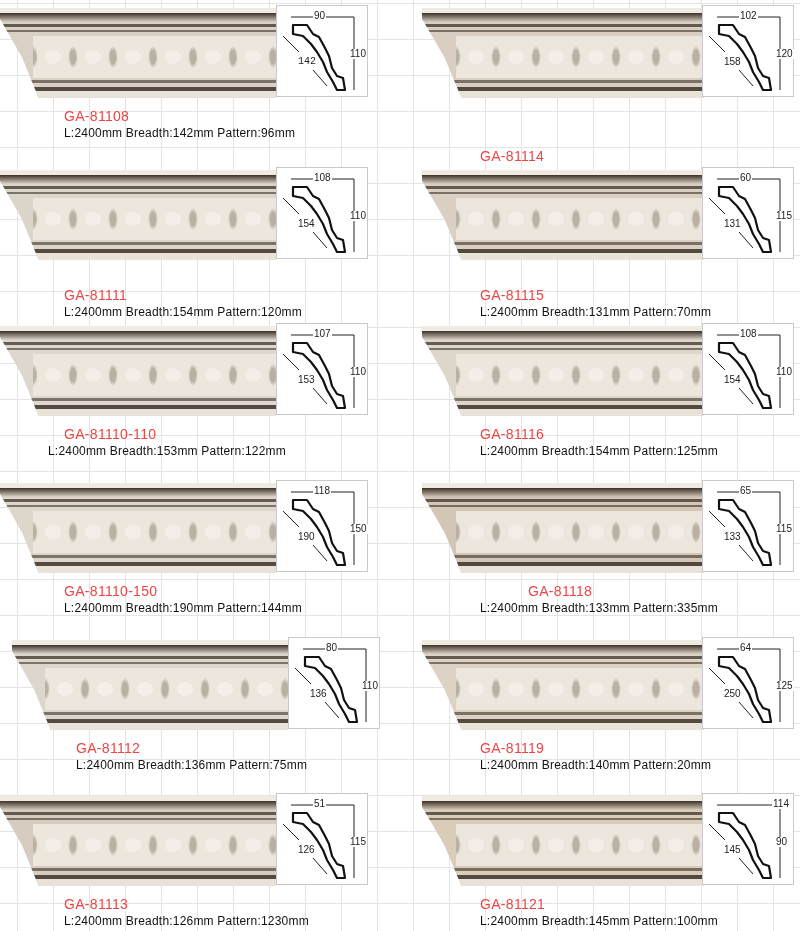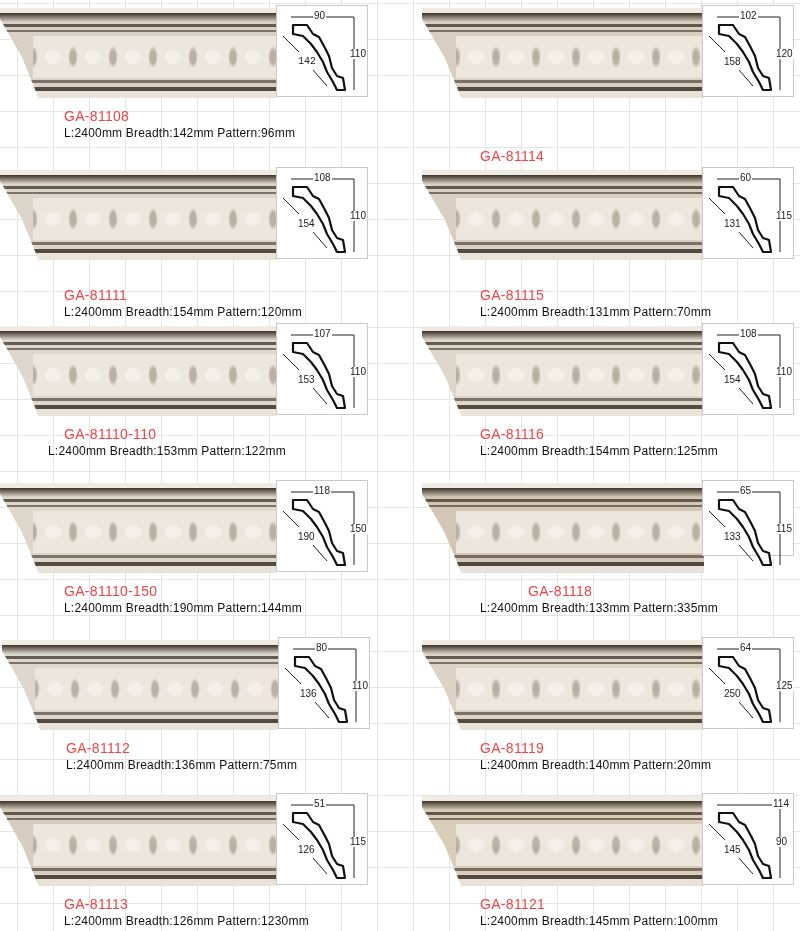--- a/index.html
+++ b/index.html
@@ -248,37 +248,37 @@
       <div class="band" style="top:16px;height:3px;background:#3c3128;opacity:.75"></div>
       <div class="band" style="top:22px;height:2px;background:#3c3128;opacity:.6"></div>
       <div class="band" style="top:28px;height:42px;left:12%;background:
              radial-gradient(ellipse 14px 12px at 50% 50%, #f3efe8 55%, transparent 60%) 0 0/40px 42px,
              radial-gradient(ellipse 7px 16px at 50% 50%, rgba(90,75,60,.35) 40%, transparent 70%) 20px 0/40px 42px,
              #ece6dc;"></div>
       <div class="band" style="top:72px;height:3px;background:#3c3128;opacity:.6"></div>
       <div class="band" style="top:79px;height:4px;background:#3c3128;opacity:.85"></div>
       <div class="band" style="top:83px;height:7px;background:#e8e2d8;"></div>
     </div>
-    <div class="profile-box" style="left:302px;top:5px;width:92px;height:76px;">
+    <div class="profile-box" style="left:302px;top:5px;width:92px;height:92px;">
       <svg width="92" height="92" viewBox="0 0 92 92">
         <line x1="14" y1="11" x2="72" y2="11" stroke="#222" stroke-width="1"></line>
         <line x1="77" y1="11" x2="77" y2="84" stroke="#222" stroke-width="1"></line>
         <line x1="72" y1="11" x2="77" y2="11" stroke="#222" stroke-width="1"></line>
         <line x1="6" y1="30" x2="22" y2="46" stroke="#222" stroke-width="1"></line>
         <line x1="36" y1="64" x2="50" y2="80" stroke="#222" stroke-width="1"></line>
         <path d="M16 19 L30 19 L36 28 L42 31 L48 42 L52 50 L55 62 L60 70 L66 72 L68 84 L60 84 L56 76 L50 66 L46 56 L40 46 L34 38 L26 30 L16 28 Z" fill="#fff" stroke="#111" stroke-width="2.2" stroke-linejoin="round"></path>
       </svg>
       <span class="dim" style="left:36px;top:5px;">65</span>
       <span class="dim" style="left:72px;top:43px;">115</span>
       <span class="dim" style="left:20px;top:51px;">133</span>
     </div>
     <div class="code" style="left:80px;top:108px;margin-left:48px;">GA-81118</div>
     <div class="spec" style="left:80px;top:126px;">L:2400mm  Breadth:133mm  Pattern:335mm</div>
   </div>
-    <div class="card" style="left: 2px; top: 632px; height: 150px; padding-left: 25px;">
+    <div class="card" style="left: 12px; top: 632px; height: 150px; padding-left: 25px;">
     <div class="molding" style="left:0px;top:8px;width:276px;height:90px;background:#dcd6cc;">
       <div class="band" style="top:0;height:5px;background:#efeae2;"></div>
       <div class="band" style="top:5px;height:9px;background:linear-gradient(#3c3128,#dcd6cc);"></div>
       <div class="band" style="top:16px;height:3px;background:#3c3128;opacity:.75"></div>
       <div class="band" style="top:22px;height:2px;background:#3c3128;opacity:.6"></div>
       <div class="band" style="top:28px;height:42px;left:12%;background:
              radial-gradient(ellipse 14px 12px at 50% 50%, #f3efe8 55%, transparent 60%) 0 0/40px 42px,
              radial-gradient(ellipse 7px 16px at 50% 50%, rgba(90,75,60,.35) 40%, transparent 70%) 20px 0/40px 42px,
              #ece6dc;"></div>
       <div class="band" style="top:72px;height:3px;background:#3c3128;opacity:.6"></div>

